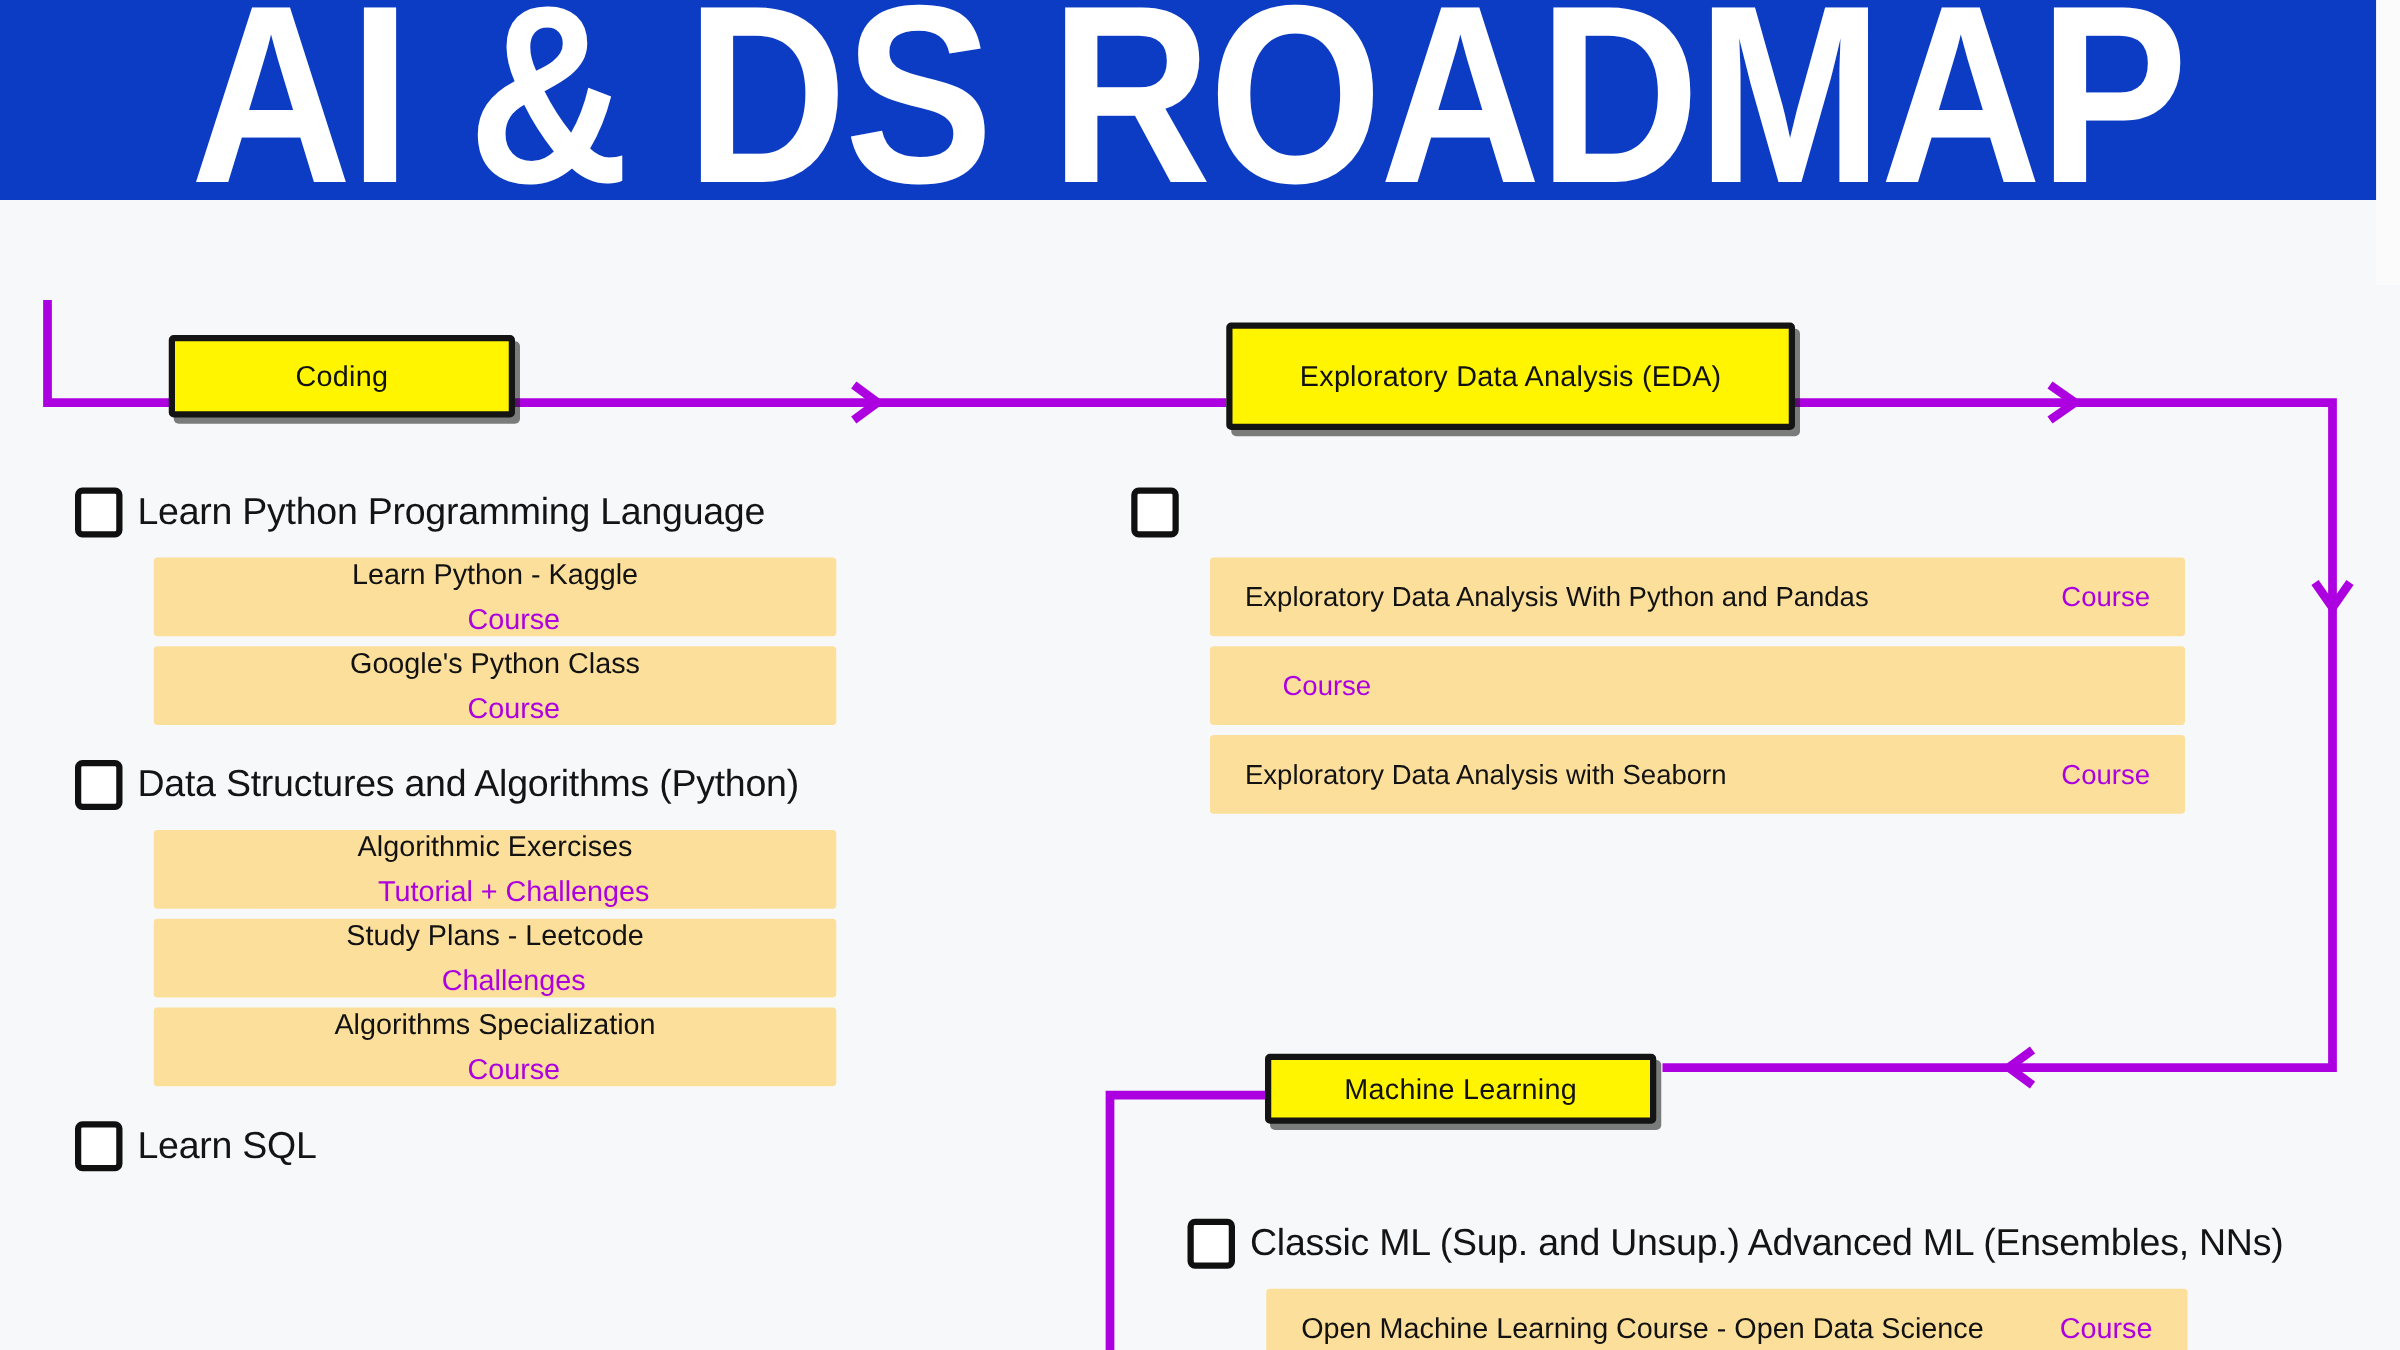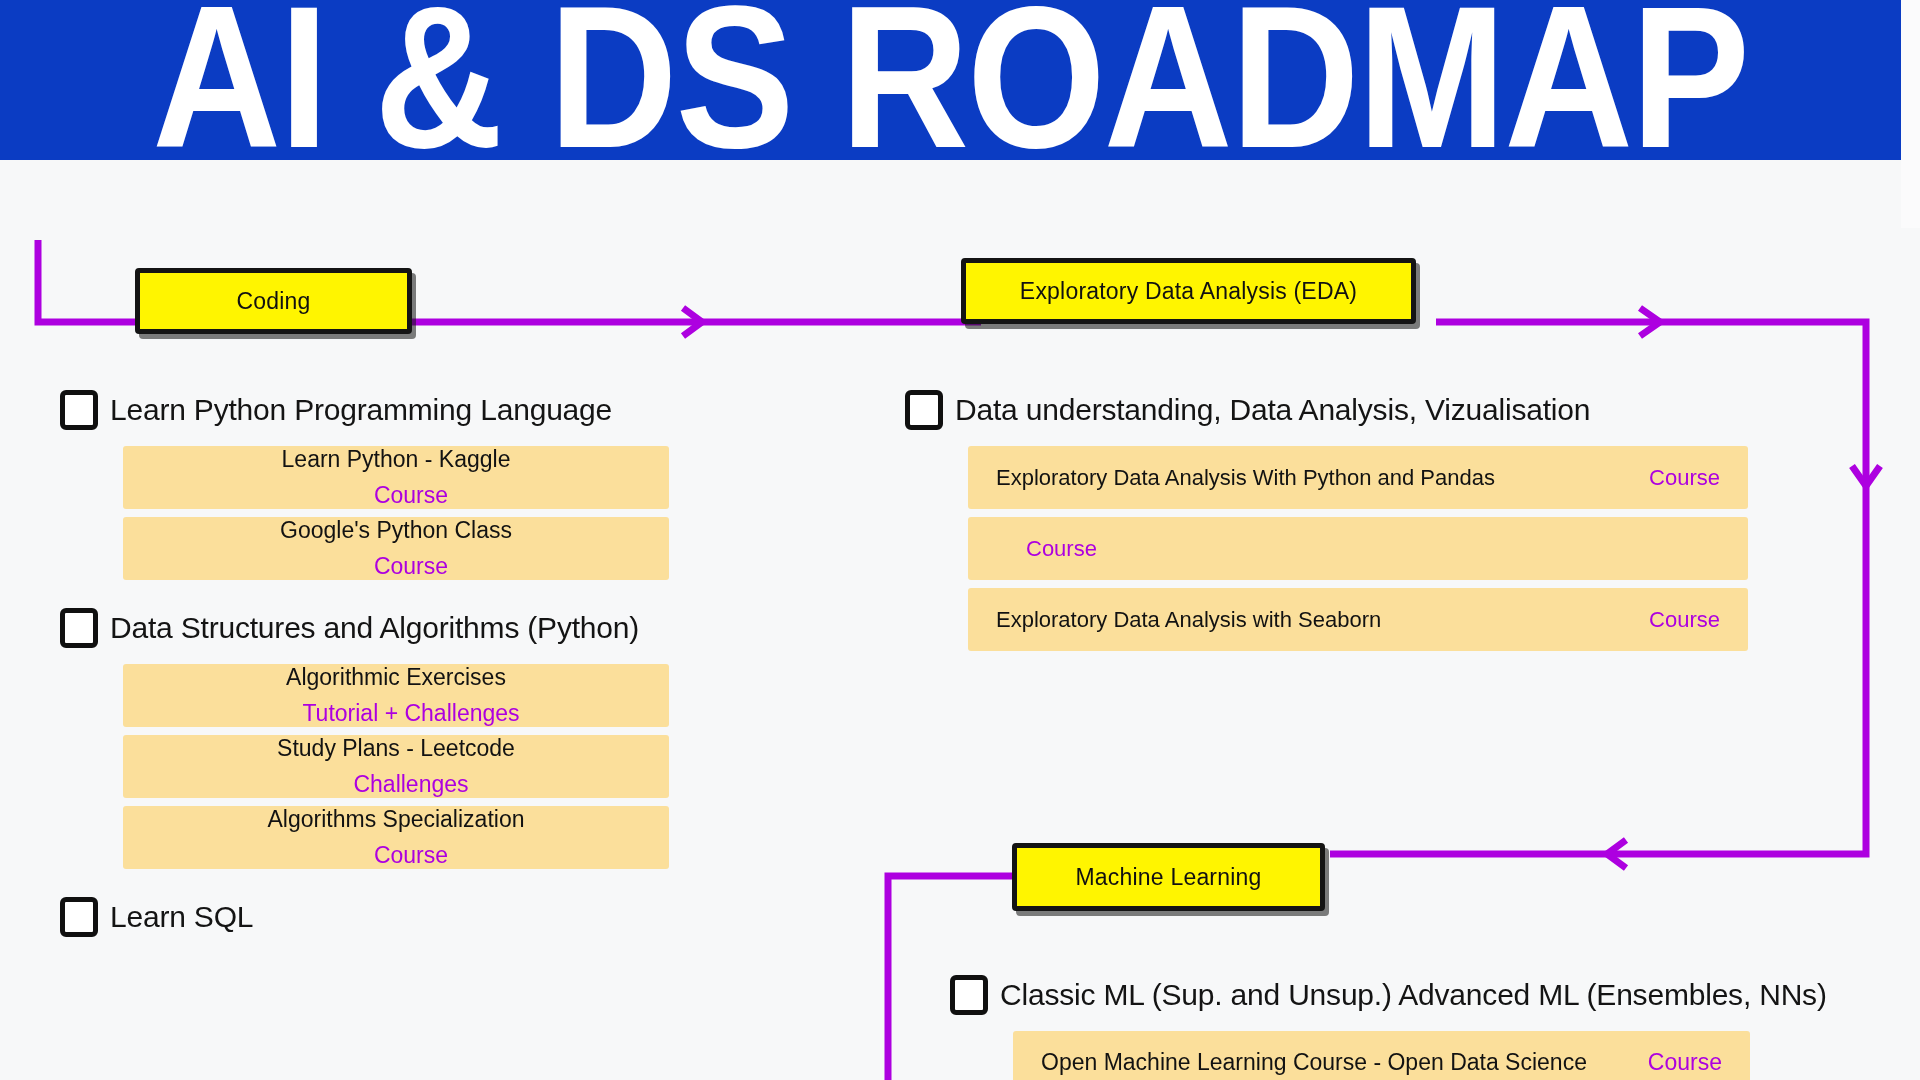--- a/index.html
+++ b/index.html
@@ -79,22 +79,22 @@
   .stage-label {
     color: #111111;
     font-family: "Liberation Sans", sans-serif;
     font-size: 23px;
     font-weight: 400;
     letter-spacing: 0.2px;
     white-space: nowrap;
   }
 
   #box-coding      { left: 135px;  top: 268px; width: 277px; height: 66px; }
-  #box-eda         { left: 961px;  top: 258px; width: 455px; height: 66px; }
-  #box-ml          { left: 1012px; top: 843px; width: 313px; height: 68px; }
+  #box-eda         { left: 981px;  top: 258px; width: 455px; height: 86px; }
+  #box-ml          { left: 1012px; top: 843px; width: 313px; height: 56px; }
 
   
   .col {
     position: absolute;
     width: 800px;
   }
   #col-left  { left: 60px;  top: 390px; }
   #col-right { left: 905px; top: 390px; }
 
   
@@ -241,21 +241,20 @@
           <div class="checkbox"></div>
           <span class="task-label">Learn SQL</span>
         </div>
       </div>
     </div>
 
   <div class="col" id="col-right">
       <div class="block">
         <div class="task">
           <div class="checkbox"></div>
-          <span class="task-label">Data understanding, Data Analysis, Vizualisation</span>
         </div>
         <div class="resources">
           <div class="resource">
             <span class="resource-title">Exploratory Data Analysis With Python and Pandas</span>
             <span class="resource-link">Course</span>
           </div>
           <div class="resource">
             <span class="resource-link">Course</span>
           </div>
           <div class="resource">

